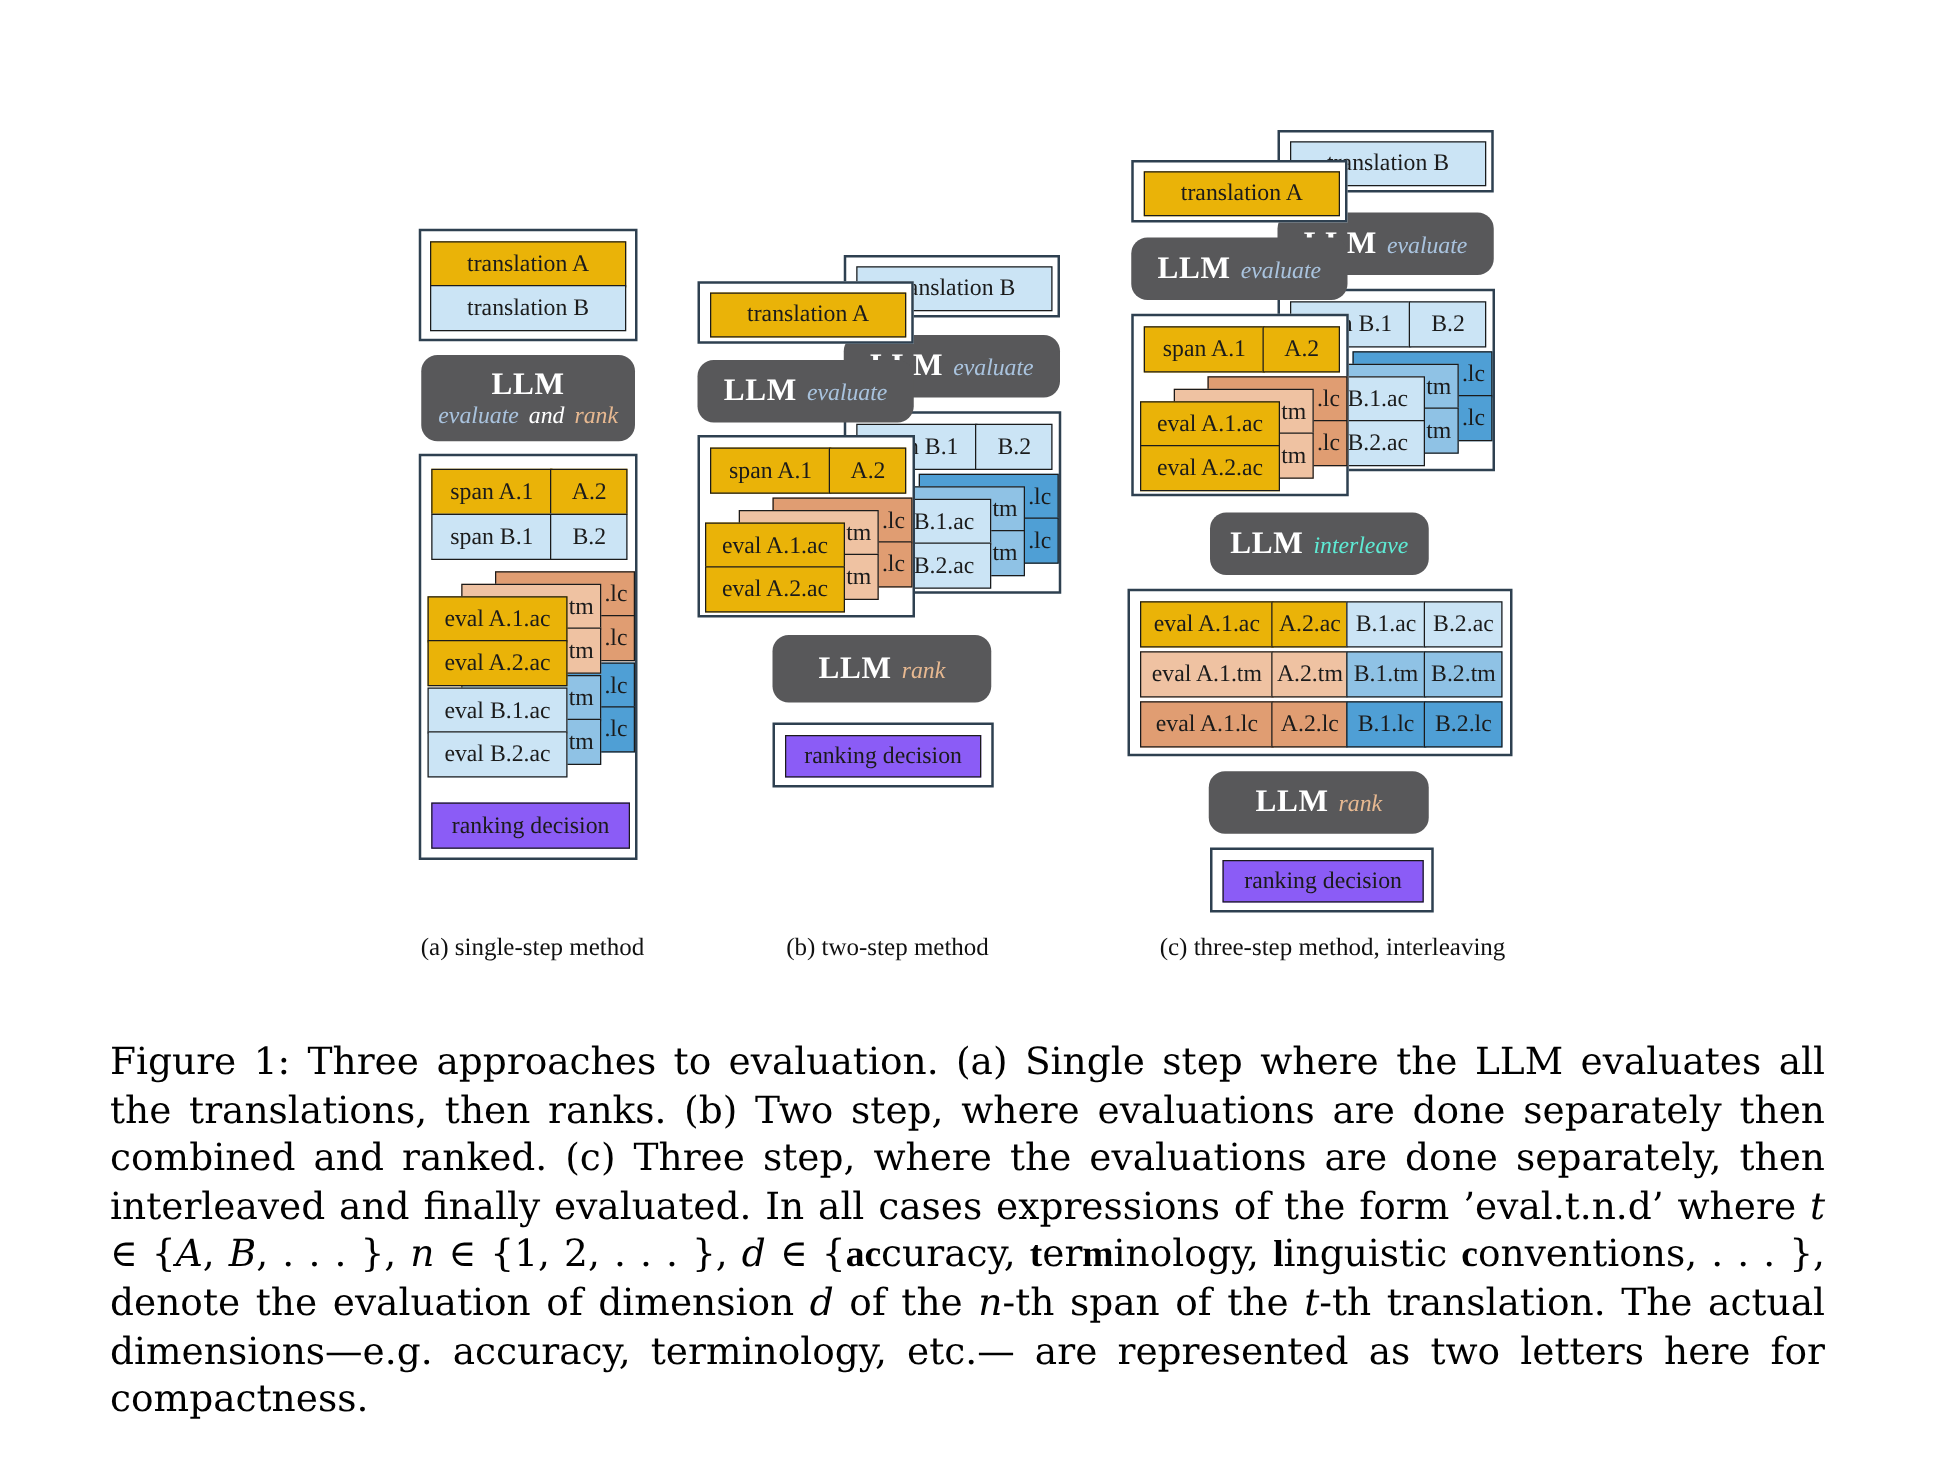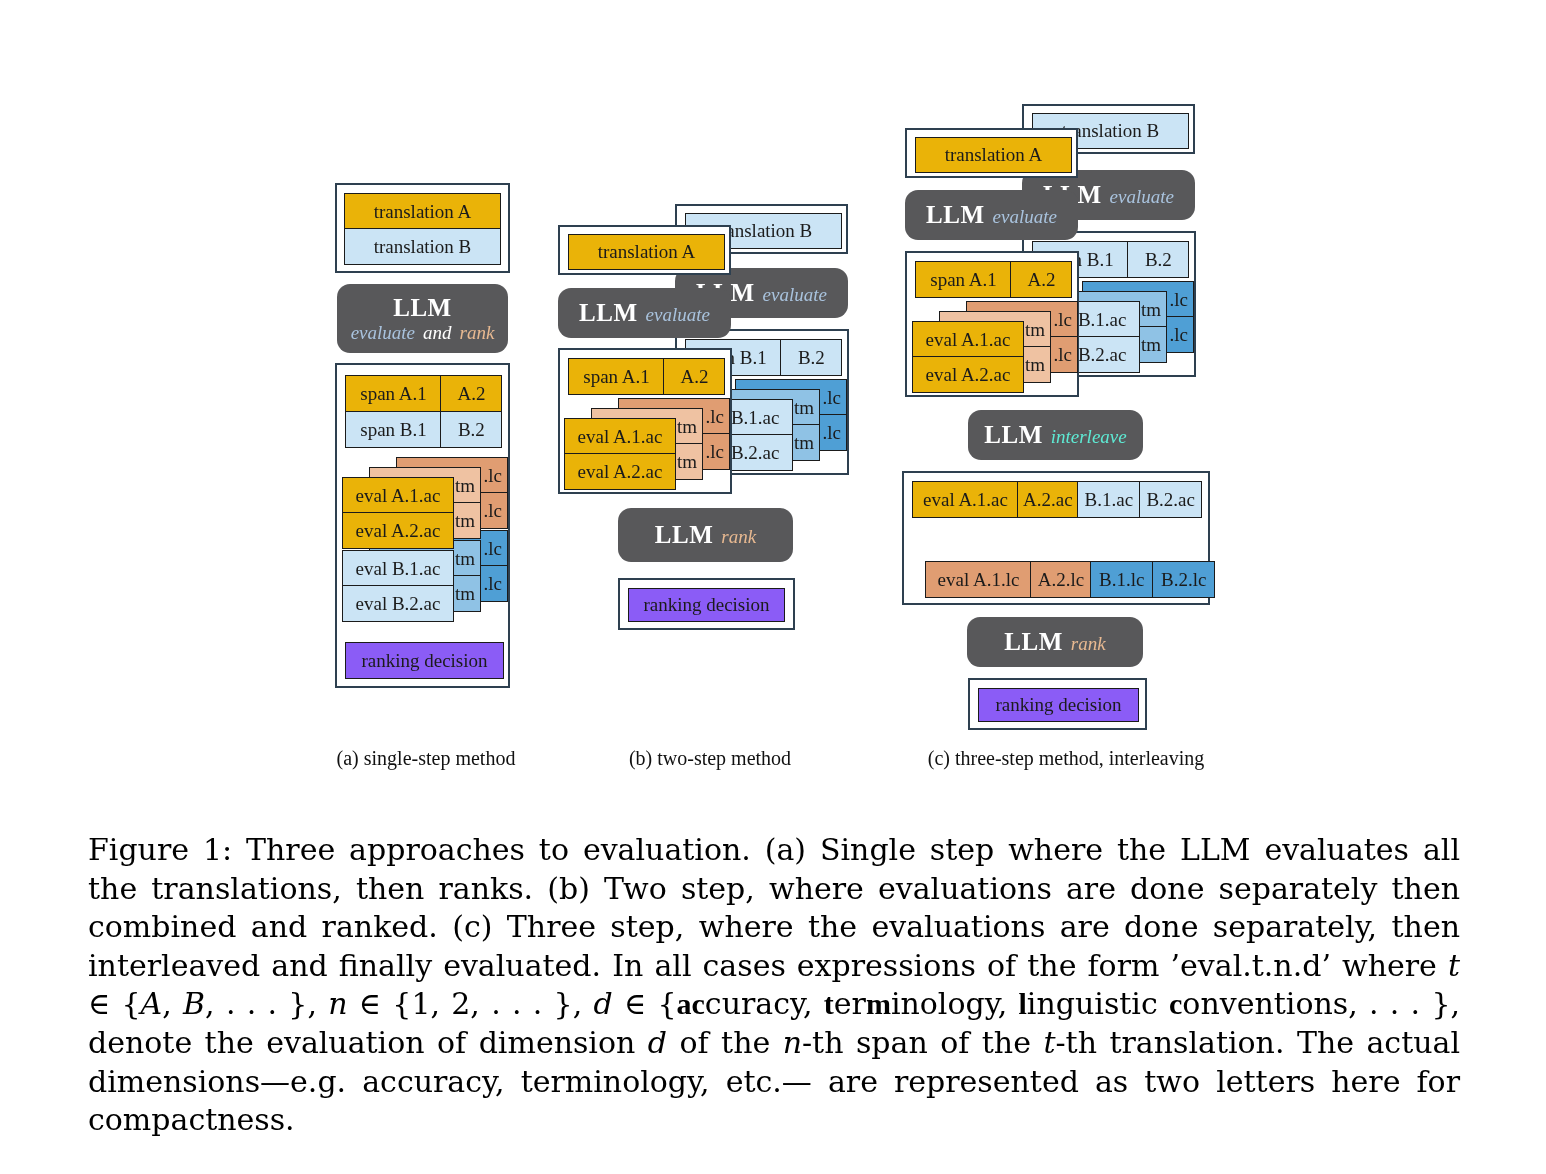--- a/index.html
+++ b/index.html
@@ -256,21 +256,27 @@
     </div>
   </div>
 
   <div class="panel-container" style="left:902px;top:471px;width:308px;height:134px;">
     <div class="itable-row" style="left:8px;top:8px;">
       <div class="card fill-pA ic1">eval A.1.ac</div>
       <div class="card fill-pA ic2">A.2.ac</div>
       <div class="card fill-pB ic3">B.1.ac</div>
       <div class="card fill-pB ic4">B.2.ac</div>
     </div>
-    <div class="itable-row" style="left:8px;top:88px;margin-left:13px;">
+    <div class="itable-row" style="left:8px;top:48px;">
+      <div class="card fill-tmA ic1">eval A.1.tm</div>
+      <div class="card fill-tmA ic2">A.2.tm</div>
+      <div class="card fill-tmB ic3">B.1.tm</div>
+      <div class="card fill-tmB ic4">B.2.tm</div>
+    </div>
+    <div class="itable-row" style="left:8px;top:88px;">
       <div class="card fill-lcA ic1">eval A.1.lc</div>
       <div class="card fill-lcA ic2">A.2.lc</div>
       <div class="card fill-lcB ic3">B.1.lc</div>
       <div class="card fill-lcB ic4">B.2.lc</div>
     </div>
   </div>
 
   <div class="llm-box" style="left:967px;top:617px;width:176px;height:50px;">
     <div class="llm-line">
       <span class="llm-name">LLM</span>

